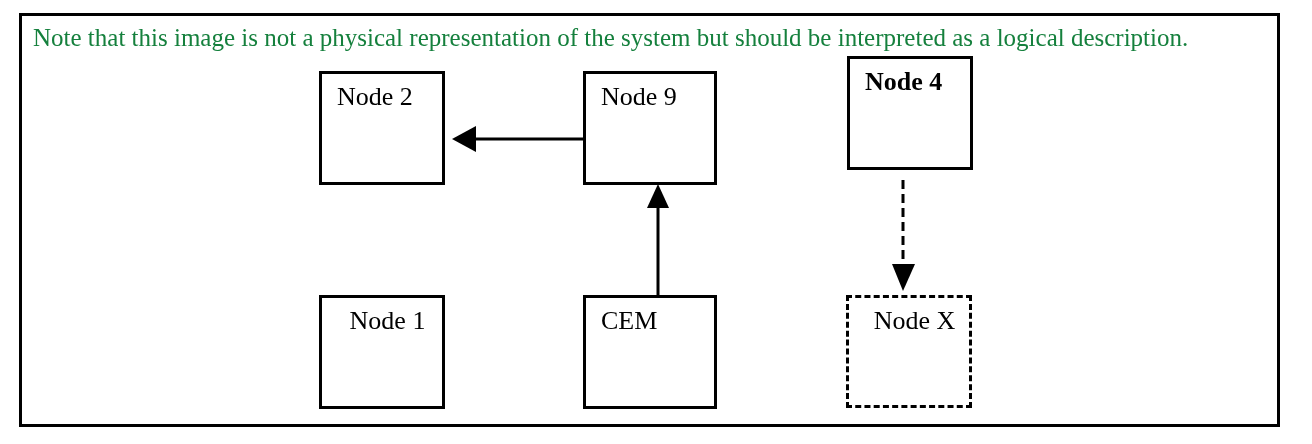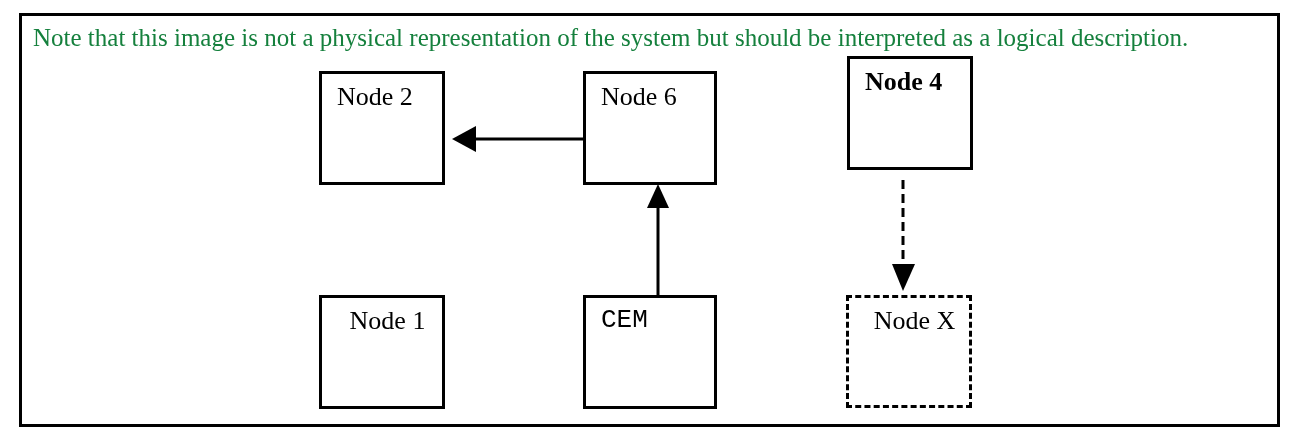--- a/index.html
+++ b/index.html
@@ -48,21 +48,21 @@
     font-size: 26px;
     line-height: 1.05;
     white-space: nowrap;
   }
   .node.dashed { border-style: dashed; text-align: center; }
 
   #node2 { left: 319px; top: 71px; }
   #node3 { left: 583px; top: 71px; width: 134px; }
   #node4 { left: 847px; top: 56px; font-weight: bold; }
   #node1 { left: 319px; top: 295px; text-align: center; }
-  #cem   { left: 583px; top: 295px; width: 134px; font-family: Liberation Mono, monospace; }
+  #cem   { left: 583px; top: 295px; width: 134px; }
   #nodex { left: 846px; top: 295px; height: 113px; }
 
   .arrows {
     position: absolute;
     left: 0;
     top: 0;
     width: 1312px;
     height: 444px;
     pointer-events: none;
   }
@@ -74,21 +74,21 @@
 
 <div class="frame"></div>
 
 <div class="note">Note that this image is not a physical representation of the system but should be interpreted as a logical description.</div>
 
 <div class="node" id="node2">
   <span class="label">Node 2</span>
 </div>
 
 <div class="node" id="node3">
-  <span class="label">Node 6</span>
+  <span class="label">Node 9</span>
 </div>
 
 <div class="node" id="node4">
   <span class="label">Node 4</span>
 </div>
 
 <div class="node" id="node1">
   <span class="label">Node 1</span>
 </div>
 

